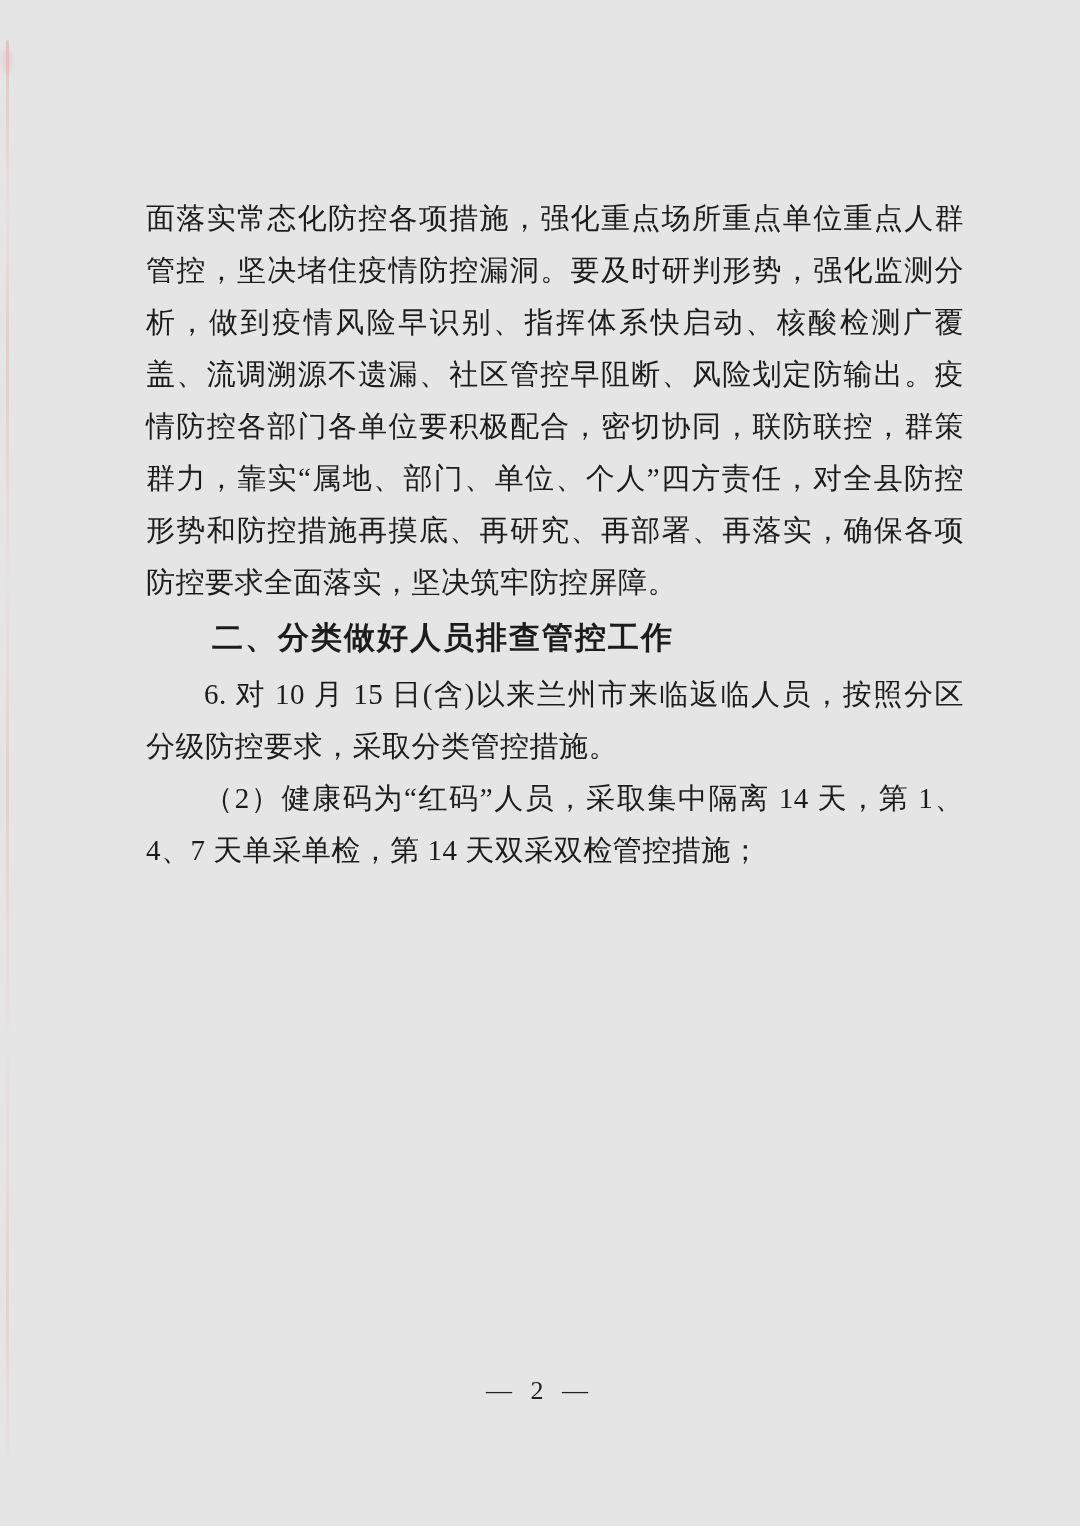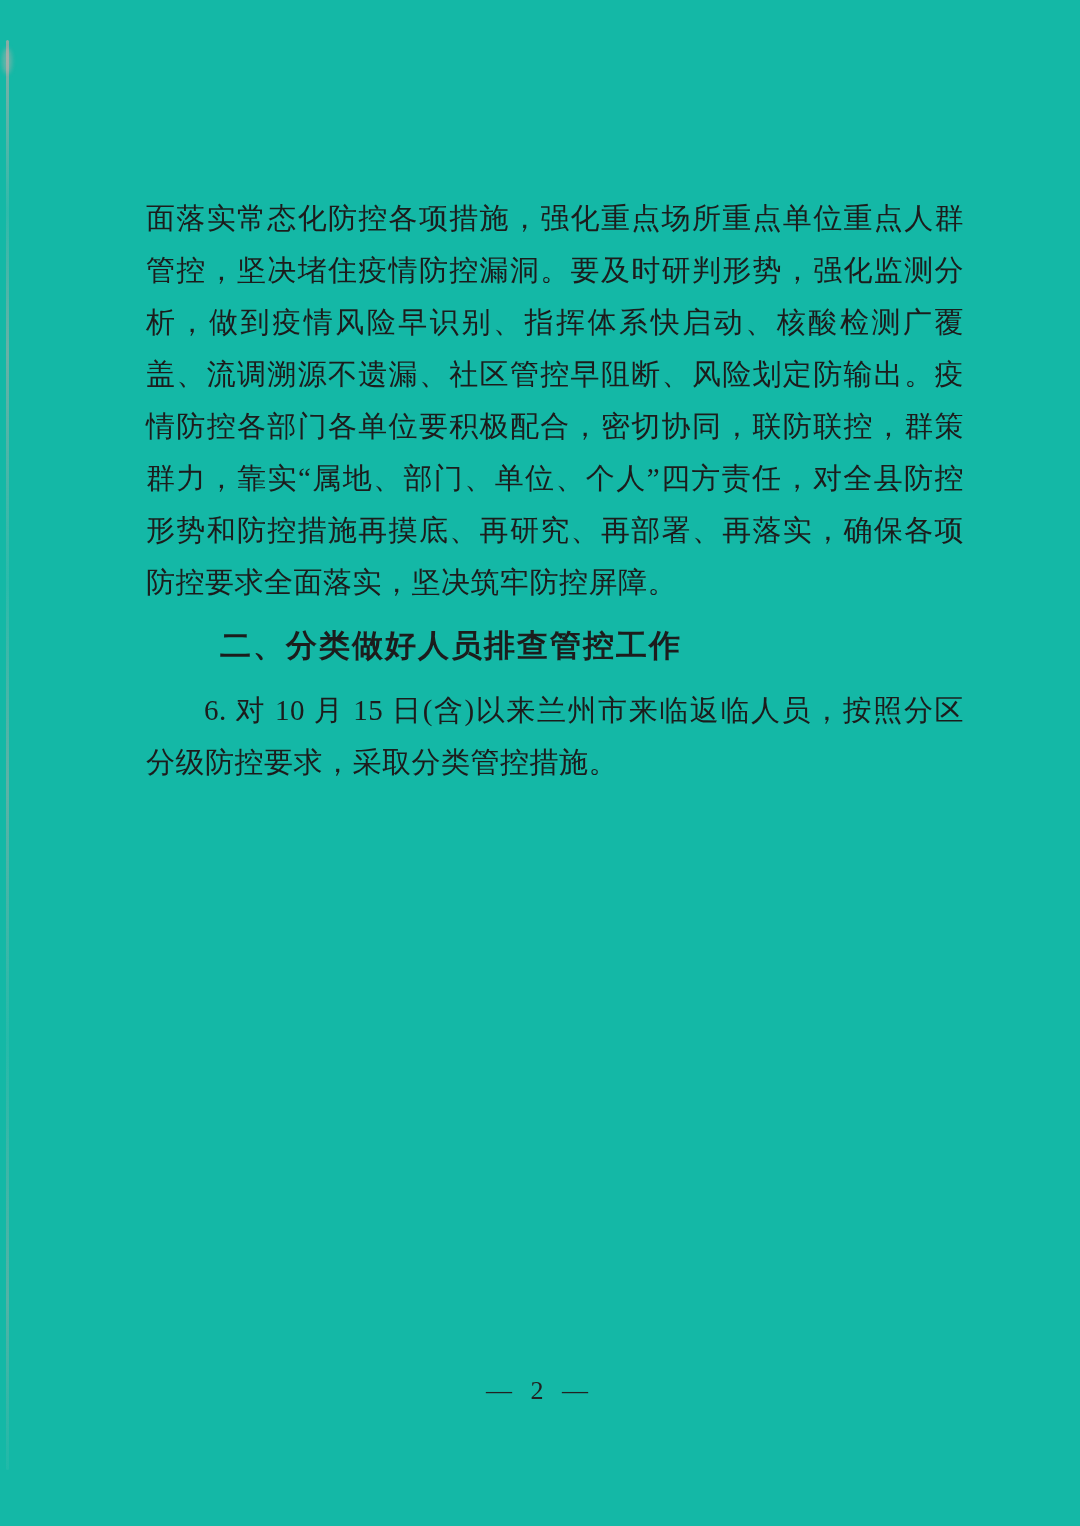--- a/index.html
+++ b/index.html
@@ -4,21 +4,21 @@
 <style>
   html, body {
     margin: 0;
     padding: 0;
     background: #ffffff;
   }
   .page {
     position: relative;
     width: 1080px;
     height: 1526px;
-    background: #14b8a6;
+    background: #e5e5e5;
     overflow: hidden;
     font-family: "Liberation Serif", "DejaVu Serif", serif;
     color: #1c1c1c;
   }
   
   .edge-artifact {
     position: absolute;
     left: 6px;
     top: 40px;
     width: 3px;
@@ -56,21 +56,21 @@
     text-align: justify;
     letter-spacing: 0.5px;
   }
   .para {
     margin: 0;
   }
   .indent {
     text-indent: 2em;
   }
   .heading {
-    margin: 12px;
+    margin: 4px;
     font-size: 31px;
     line-height: 52px;
     font-family: "Liberation Sans", "DejaVu Sans", sans-serif;
     font-weight: 700;
     text-indent: 2em;
     letter-spacing: 2px;
     text-align: left;
   }
   .footer {
     position: absolute;
@@ -93,17 +93,18 @@
 
   <div class="textblock">
     <p class="para">面落实常态化防控各项措施，强化重点场所重点单位重点人群管控，坚决堵住疫情防控漏洞。要及时研判形势，强化监测分析，做到疫情风险早识别、指挥体系快启动、核酸检测广覆盖、流调溯源不遗漏、社区管控早阻断、风险划定防输出。疫情防控各部门各单位要积极配合，密切协同，联防联控，群策群力，靠实“属地、部门、单位、个人”四方责任，对全县防控形势和防控措施再摸底、再研究、再部署、再落实，确保各项防控要求全面落实，坚决筑牢防控屏障。</p>
 
     <h2 class="heading">二、分类做好人员排查管控工作</h2>
 
 
     <p class="para indent">6. 对 10 月 15 日(含)以来兰州市来临返临人员，按照分区分级防控要求，采取分类管控措施。</p>
 
 
+    <p class="para indent">（2）健康码为“红码”人员，采取集中隔离 14 天，第 1、4、7 天单采单检，第 14 天双采双检管控措施；</p>
   </div>
 
   <div class="footer">— 2 —</div>
 
 </div>
 
 </body></html>

